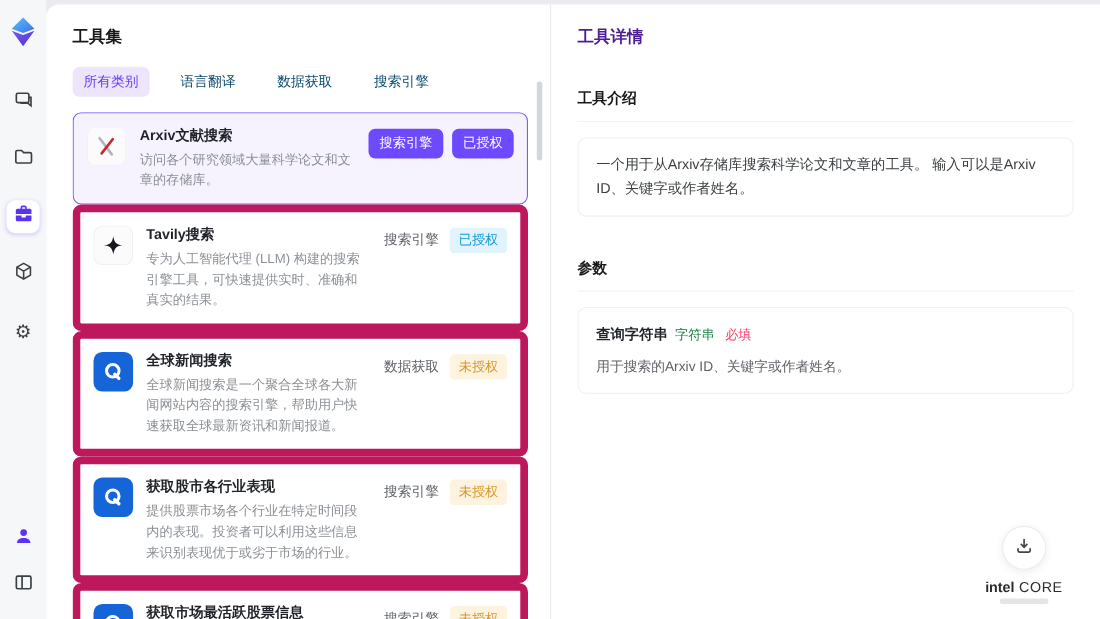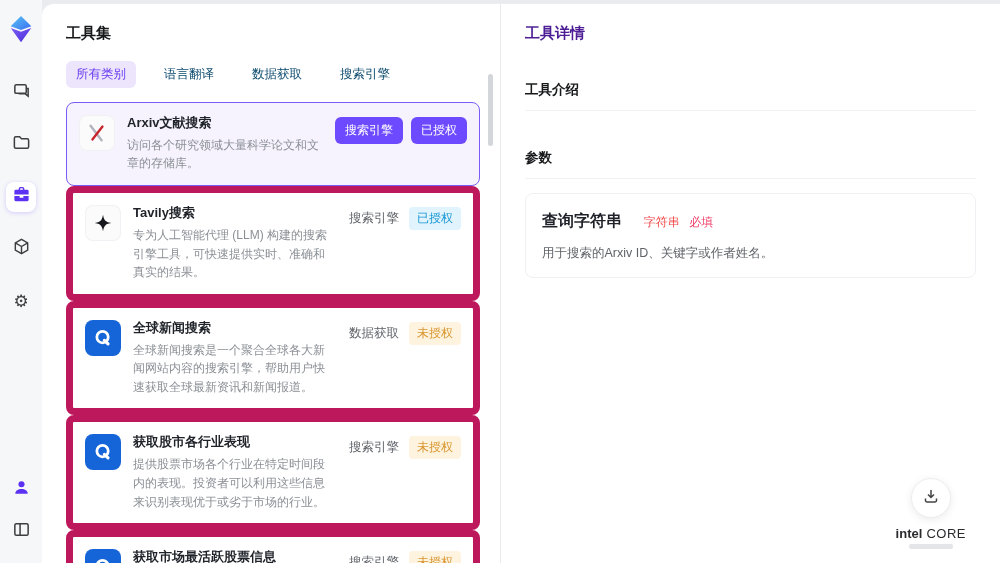--- a/index.html
+++ b/index.html
@@ -73,22 +73,22 @@
   .detail-panel { flex:1; border-left:1px solid #e8eaed; padding:20px 24px 0 24px; }
   .detail-title { font-size:15px; font-weight:bold; color:#4c1d95; }
   .section-head {
     font-size:13.5px; font-weight:bold; color:#17181a;
     margin-top:38px; padding-bottom:11px; border-bottom:1px solid #f1f2f4;
   }
   .info-box {
     border:1px solid #eef0f3; border-radius:8px; padding:14px 16px; margin-top:14px;
     font-size:13px; color:#3c4043; line-height:1.6; background:#fff;
   }
-  .param-name { font-size:16px; font-weight:bold; color:#1f2329; }
-  .param-type { font-size:12px; color:#ef4444; margin-left:18px; }
+  .param-name { font-size:13px; font-weight:bold; color:#1f2329; }
+  .param-type { font-size:12px; color:#15803d; margin-left:3px; }
   .param-req { font-size:12px; color:#f0426b; margin-left:6px; }
   .param-desc { font-size:12.5px; color:#5f6368; margin-top:9px; }
 
   
   .float-corner { position:absolute; right:34px; bottom:14px; display:flex; flex-direction:column; align-items:center; z-index:5; }
   .dl-btn {
     width:40px; height:40px; border-radius:50%; background:#fff; border:1px solid #ededf0;
     box-shadow:0 2px 8px rgba(0,0,0,.08); display:flex; align-items:center; justify-content:center;
     cursor:pointer; color:#444;
   }
@@ -266,20 +266,21 @@
           </div>
         </div>
       <div class="scrollbar">
         <div class="scroll-thumb"></div>
       </div>
     </div>
 
     <div class="detail-panel">
       <div class="detail-title">工具详情</div>
       <div class="section-head">工具介绍</div>
+      <div class="info-box">一个用于从Arxiv存储库搜索科学论文和文章的工具。 输入可以是Arxiv ID、关键字或作者姓名。</div>
       <div class="section-head">参数</div>
       <div class="info-box">
         <div>
           <span class="param-name">查询字符串</span>
           <span class="param-type">字符串</span>
           <span class="param-req">必填</span>
         </div>
         <div class="param-desc">用于搜索的Arxiv ID、关键字或作者姓名。</div>
       </div>
     </div>

